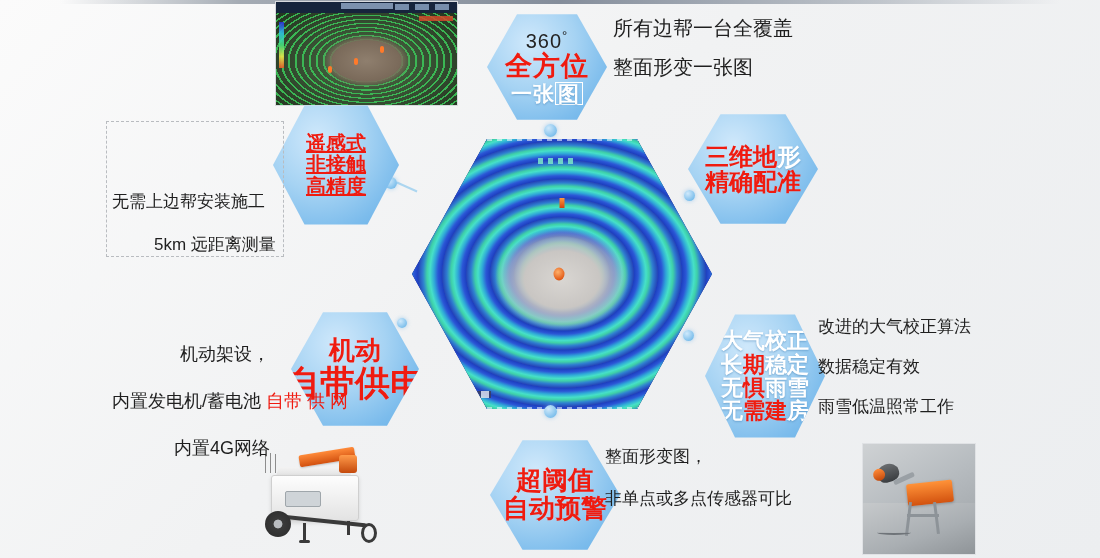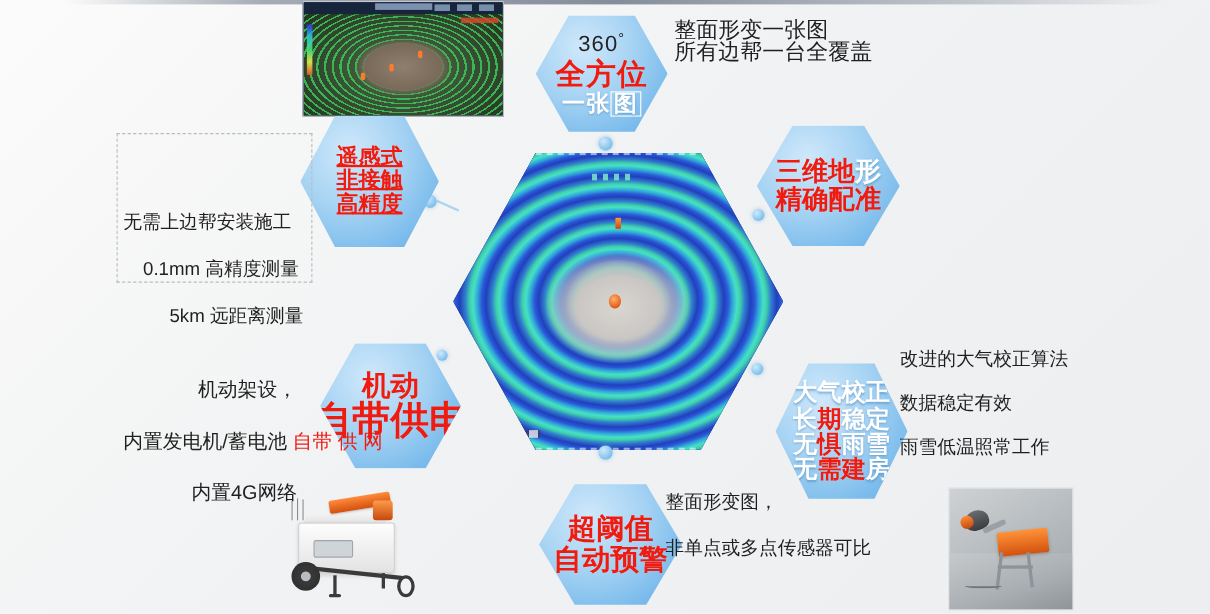--- a/index.html
+++ b/index.html
@@ -38,21 +38,21 @@
   #hex-remote{left:273px;top:103px;width:126px;height:124px;}
   #hex-remote .ln{font-size:20px;letter-spacing:0px;text-decoration:underline;}
 
   #hex-3d{left:688px;top:112px;width:130px;height:114px;}
   #hex-3d .ln{font-size:24px;letter-spacing:0px;}
 
   #hex-mobile{left:291px;top:310px;width:128px;height:118px;}
   #hex-mobile .l1{font-size:26px;}
   #hex-mobile .l2{font-size:35px;}
 
-  #hex-atmos{left:705px;top:328px;width:120px;height:128px;}
+  #hex-atmos{left:705px;top:312px;width:120px;height:128px;}
   #hex-atmos .ln{font-size:22px;letter-spacing:0px;}
 
   #hex-alarm{left:490px;top:438px;width:130px;height:114px;}
   #hex-alarm .ln{font-size:26px;}
 
   
   #center-terrain{
     position:absolute;left:412px;top:139px;width:300px;height:270px;
     clip-path:polygon(25% 0%,75% 0%,100% 50%,75% 100%,25% 100%,0% 50%);
     background:
@@ -283,40 +283,39 @@
     <div class="ln"><span class="white">无</span><span class="red">惧</span><span class="white">雨雪</span></div>
     <div class="ln"><span class="white">无</span><span class="red">需建</span><span class="white">房</span></div>
   </div>
 
   <div class="hex" id="hex-alarm">
     <div class="ln red">超阈值</div>
     <div class="ln red">自动预警</div>
   </div>
 
   <div class="cap" id="cap-360">
+    <div class="row r1">所有边帮一台全覆盖</div>
     <div class="row r2">整面形变一张图</div>
-    <div class="row r1">所有边帮一台全覆盖</div>
   </div>
 
 
   <div class="cap" id="cap-atmos">
     <div class="row r1">改进的大气校正算法</div>
     <div class="row r2">数据稳定有效</div>
     <div class="row r3">雨雪低温照常工作</div>
   </div>
 
   <div class="cap" id="cap-alarm">
     <div class="row r1">整面形变图，</div>
     <div class="row r2">非单点或多点传感器可比</div>
   </div>
 
   <div id="box-remote"></div>
   <div id="txt-remote">
     <div class="row r1">无需上边帮安装施工</div>
-    <div class="row r2">0.1mm 高精度测量</div>
     <div class="row r3">5km 远距离测量</div>
   </div>
 
   <div id="txt-mobile">
     <div class="row r1">机动架设，</div>
     <div class="row r2"><span>内置发电机/蓄电池 </span><span class="ov">自带  供  网</span></div>
     <div class="row r3">内置4G网络</div>
   </div>
 
 </div>

